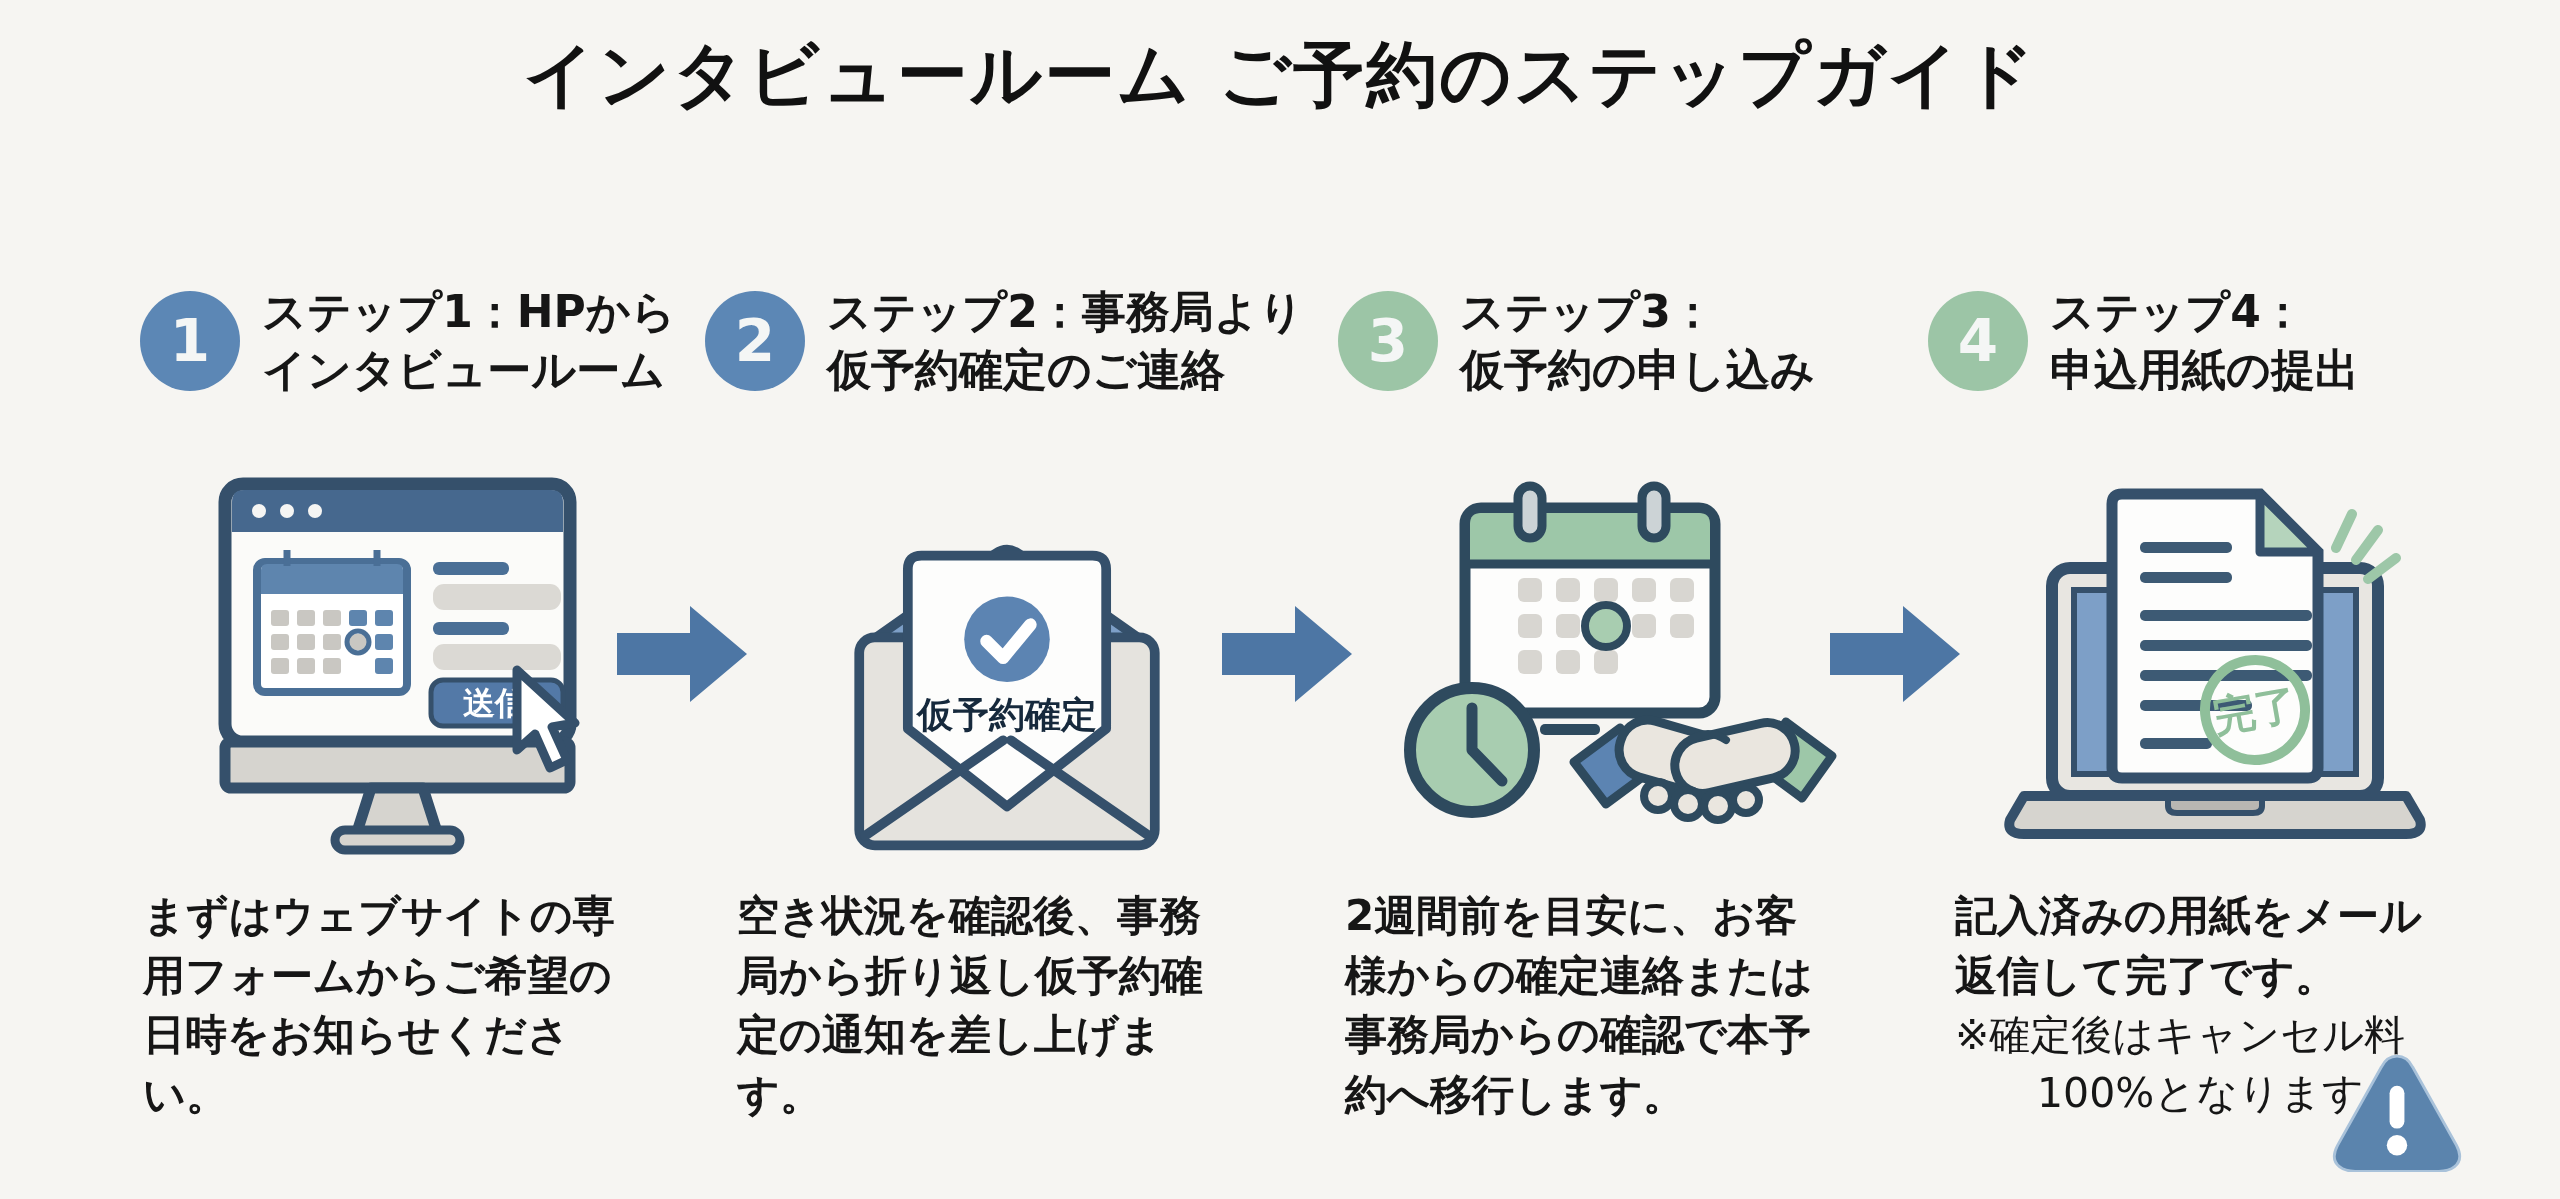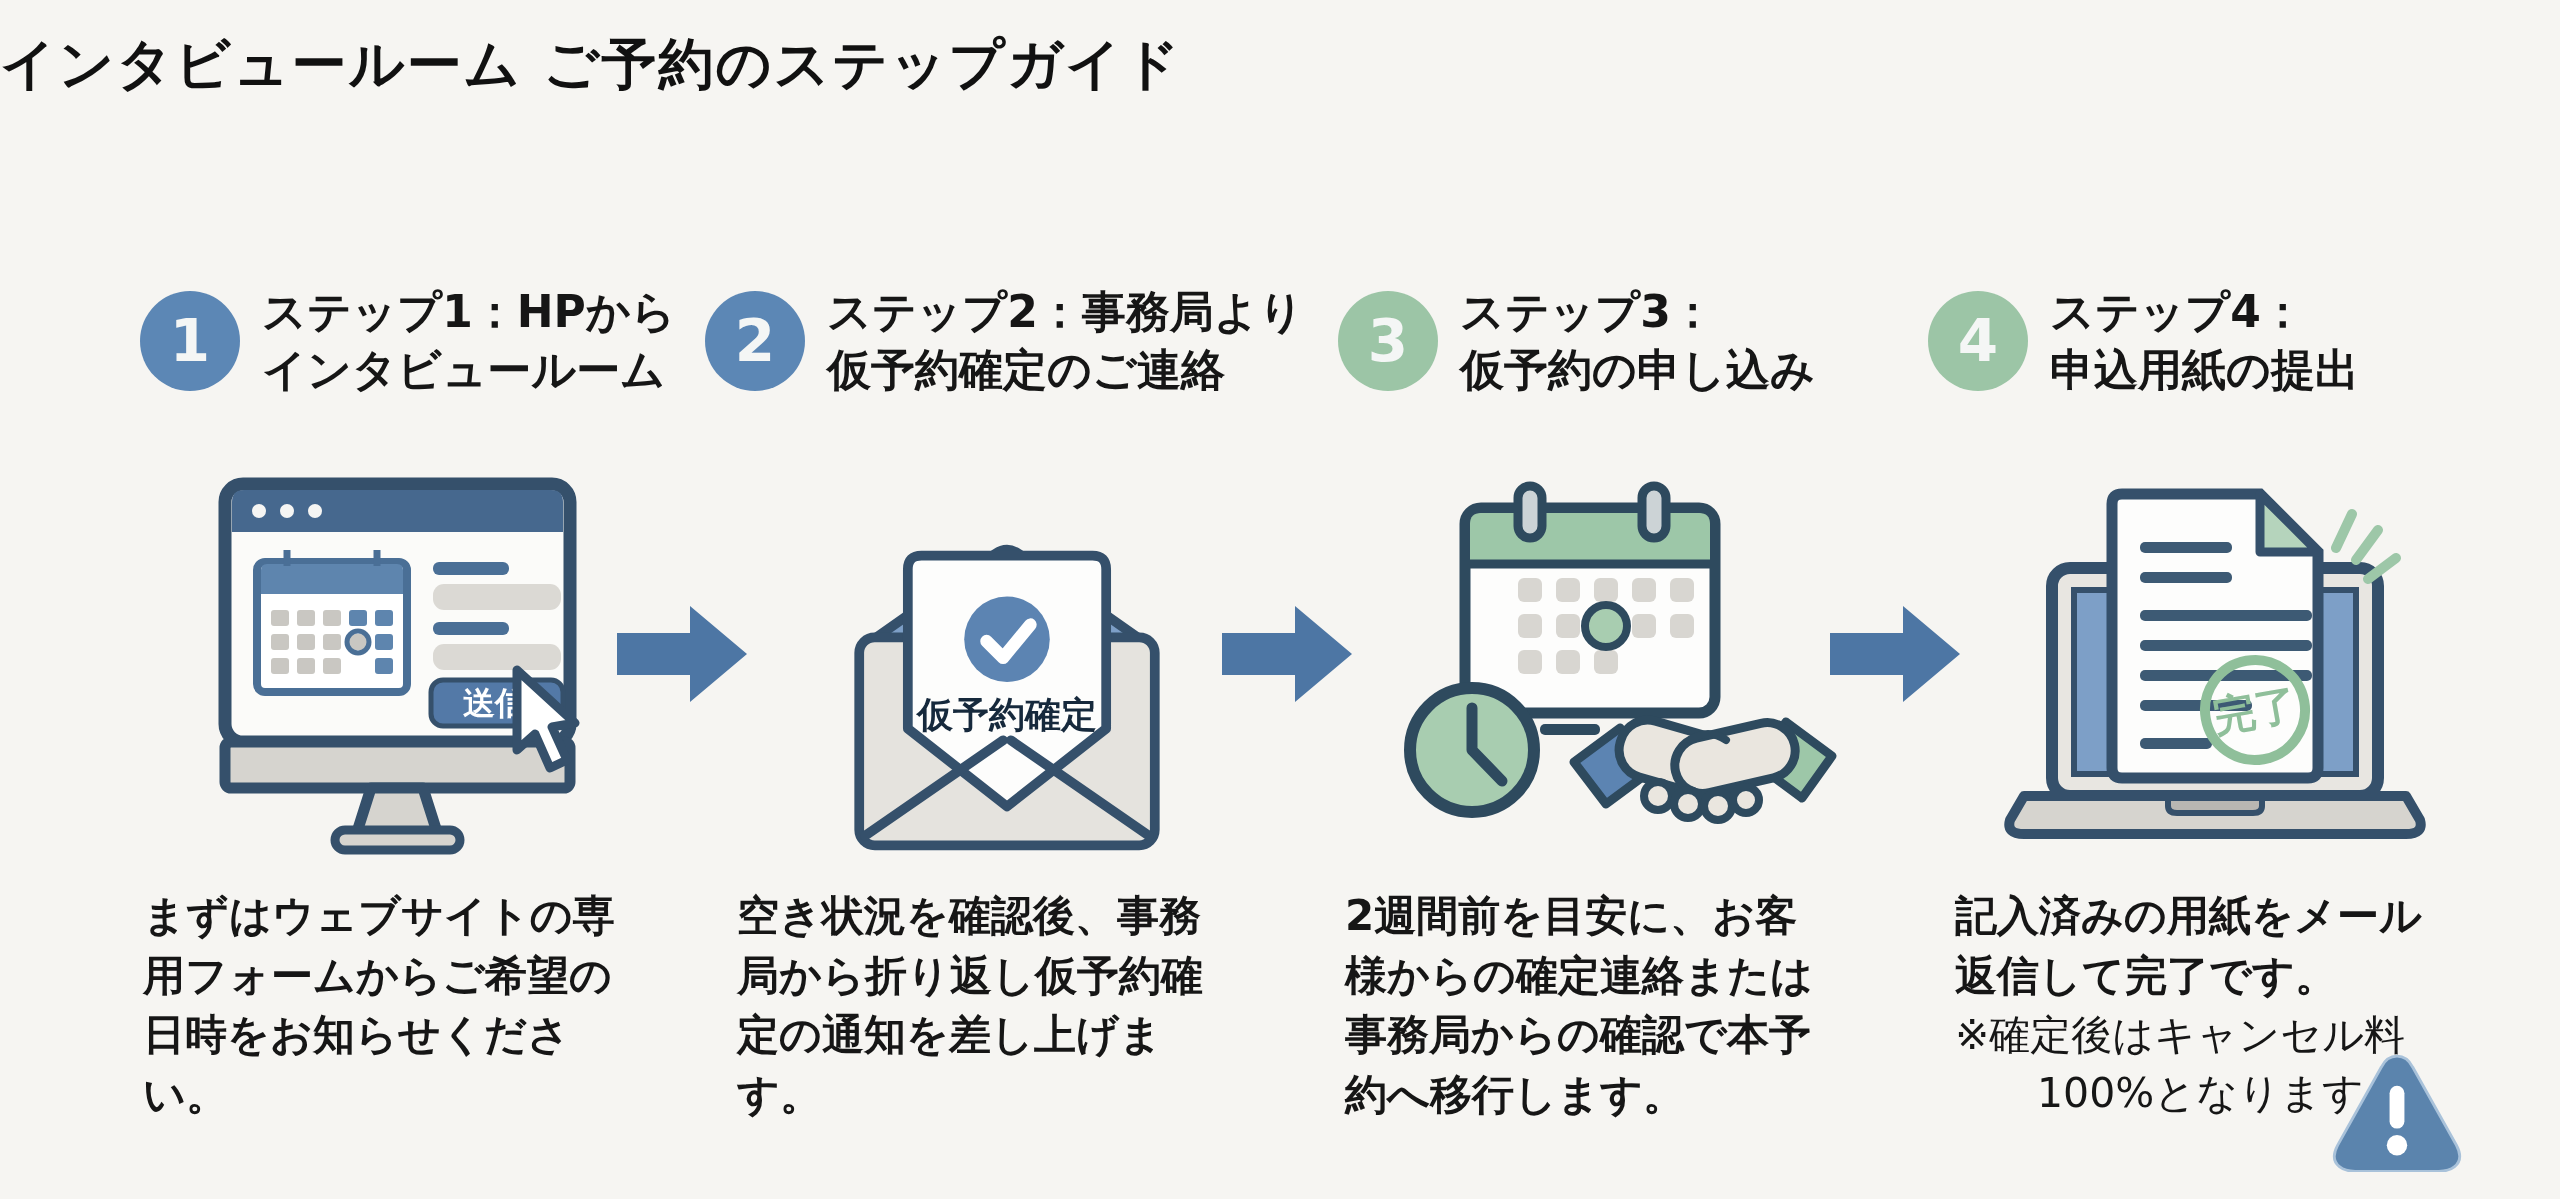--- a/index.html
+++ b/index.html
@@ -13,21 +13,22 @@
     width: 2560px;
     height: 1199px;
     background: #f6f5f2;
     overflow: hidden;
   }
   .title {
     position: absolute;
     top: 28px;
     left: 0;
     width: 100%;
-    font-size: 55px;
+    text-align: center;
+    font-size: 71px;
     font-weight: 700;
     letter-spacing: 2px;
     color: #111111;
     white-space: pre-line;
   }
   .step-header {
     position: absolute;
     top: 283px;
     display: flex;
     align-items: center;

